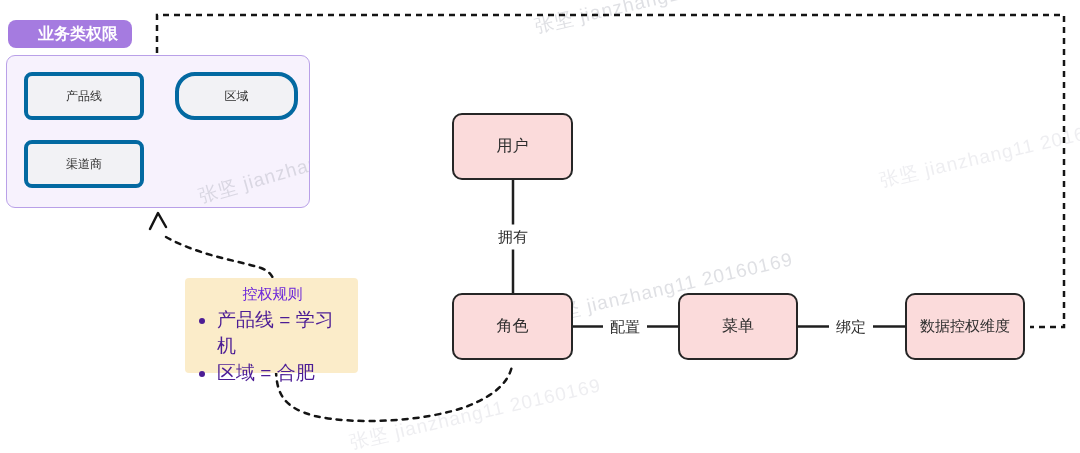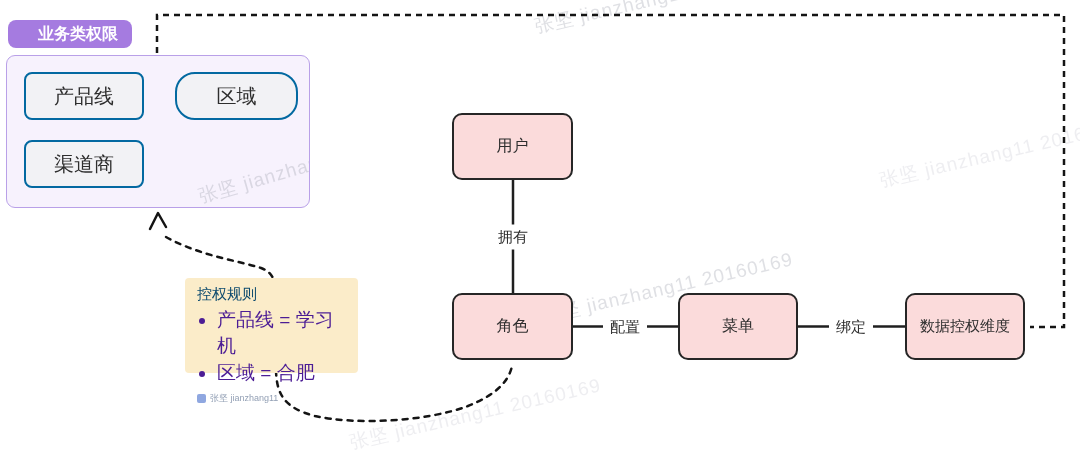--- a/index.html
+++ b/index.html
@@ -25,23 +25,23 @@
     background:#a57be0;color:#ffffff;font-weight:bold;font-size:16px;
     text-align:center;border-radius:8px;z-index:3;padding-left:16px;
   }
   .container{
     left:6px;top:55px;width:304px;height:153px;
     background:#f7f2fd;border:1.5px solid #b9a0e8;border-radius:9px;
     box-sizing:border-box;z-index:2;overflow:hidden;
   }
   .gbox{
     position:absolute;width:120px;height:48px;
-    background:#f2f2f5;border:2px solid #0369a1;border-radius:8px;
+    background:#f2f2f5;border:4px solid #0369a1;border-radius:8px;
     box-sizing:border-box;display:flex;align-items:center;justify-content:center;
-    font-size:20px;color:#2e2e2e;
+    font-size:12px;color:#2e2e2e;
   }
   .gbox.b1{left:17px;top:16px;}
   .gbox.b2{left:168px;top:16px;width:123px;border-radius:20px;}
   .gbox.b3{left:17px;top:84px;}
   .gbox.b4{left:168px;top:84px;width:123px;}
   .wm-in{position:absolute;left:192px;top:128px;font-size:19px;letter-spacing:1px;
     white-space:nowrap;color:rgba(150,152,165,0.30);transform:rotate(-16deg);
     transform-origin:left center;pointer-events:none;}
   
   .node{
@@ -60,21 +60,21 @@
   }
   .el-own {left:513px;top:237px;}
   .el-conf{left:625px;top:327px;}
   .el-bind{left:851px;top:327px;}
   
   .note{
     left:185px;top:278px;width:173px;height:95px;
     background:#fbecc9;border-radius:4px;z-index:3;box-sizing:border-box;
     padding:7px 10px 4px 12px;
   }
-  .note-title{font-size:15px;color:#0c4a6e;margin-bottom:3px;}
+  .note-title{font-size:15px;color:#6d28d9;margin-bottom:3px;text-align:center;}
   .note ul{margin:0;padding-left:20px;font-size:19px;color:#4c1d95;}
   .note li{margin:1px 0;}
   .note-footer{
     display:flex;align-items:center;gap:4px;margin-top:6px;
     font-size:9px;color:#93a0b5;
   }
   .author-chip{
     width:9px;height:9px;background:#8fa7e0;border-radius:2px;flex:0 0 auto;
   }
 </style>
@@ -118,17 +118,13 @@
 <div class="edge-label el-own">拥有</div>
 <div class="edge-label el-conf">配置</div>
 <div class="edge-label el-bind">绑定</div>
 
 <div class="abs note">
   <div class="note-title">控权规则</div>
   <ul>
     <li>产品线 = 学习机</li>
     <li>区域 = 合肥</li>
   </ul>
-  <div class="note-footer">
-    <span class="author-chip"></span>
-    <span>张坚 jianzhang11</span>
-  </div>
 </div>
 
 </body></html>

